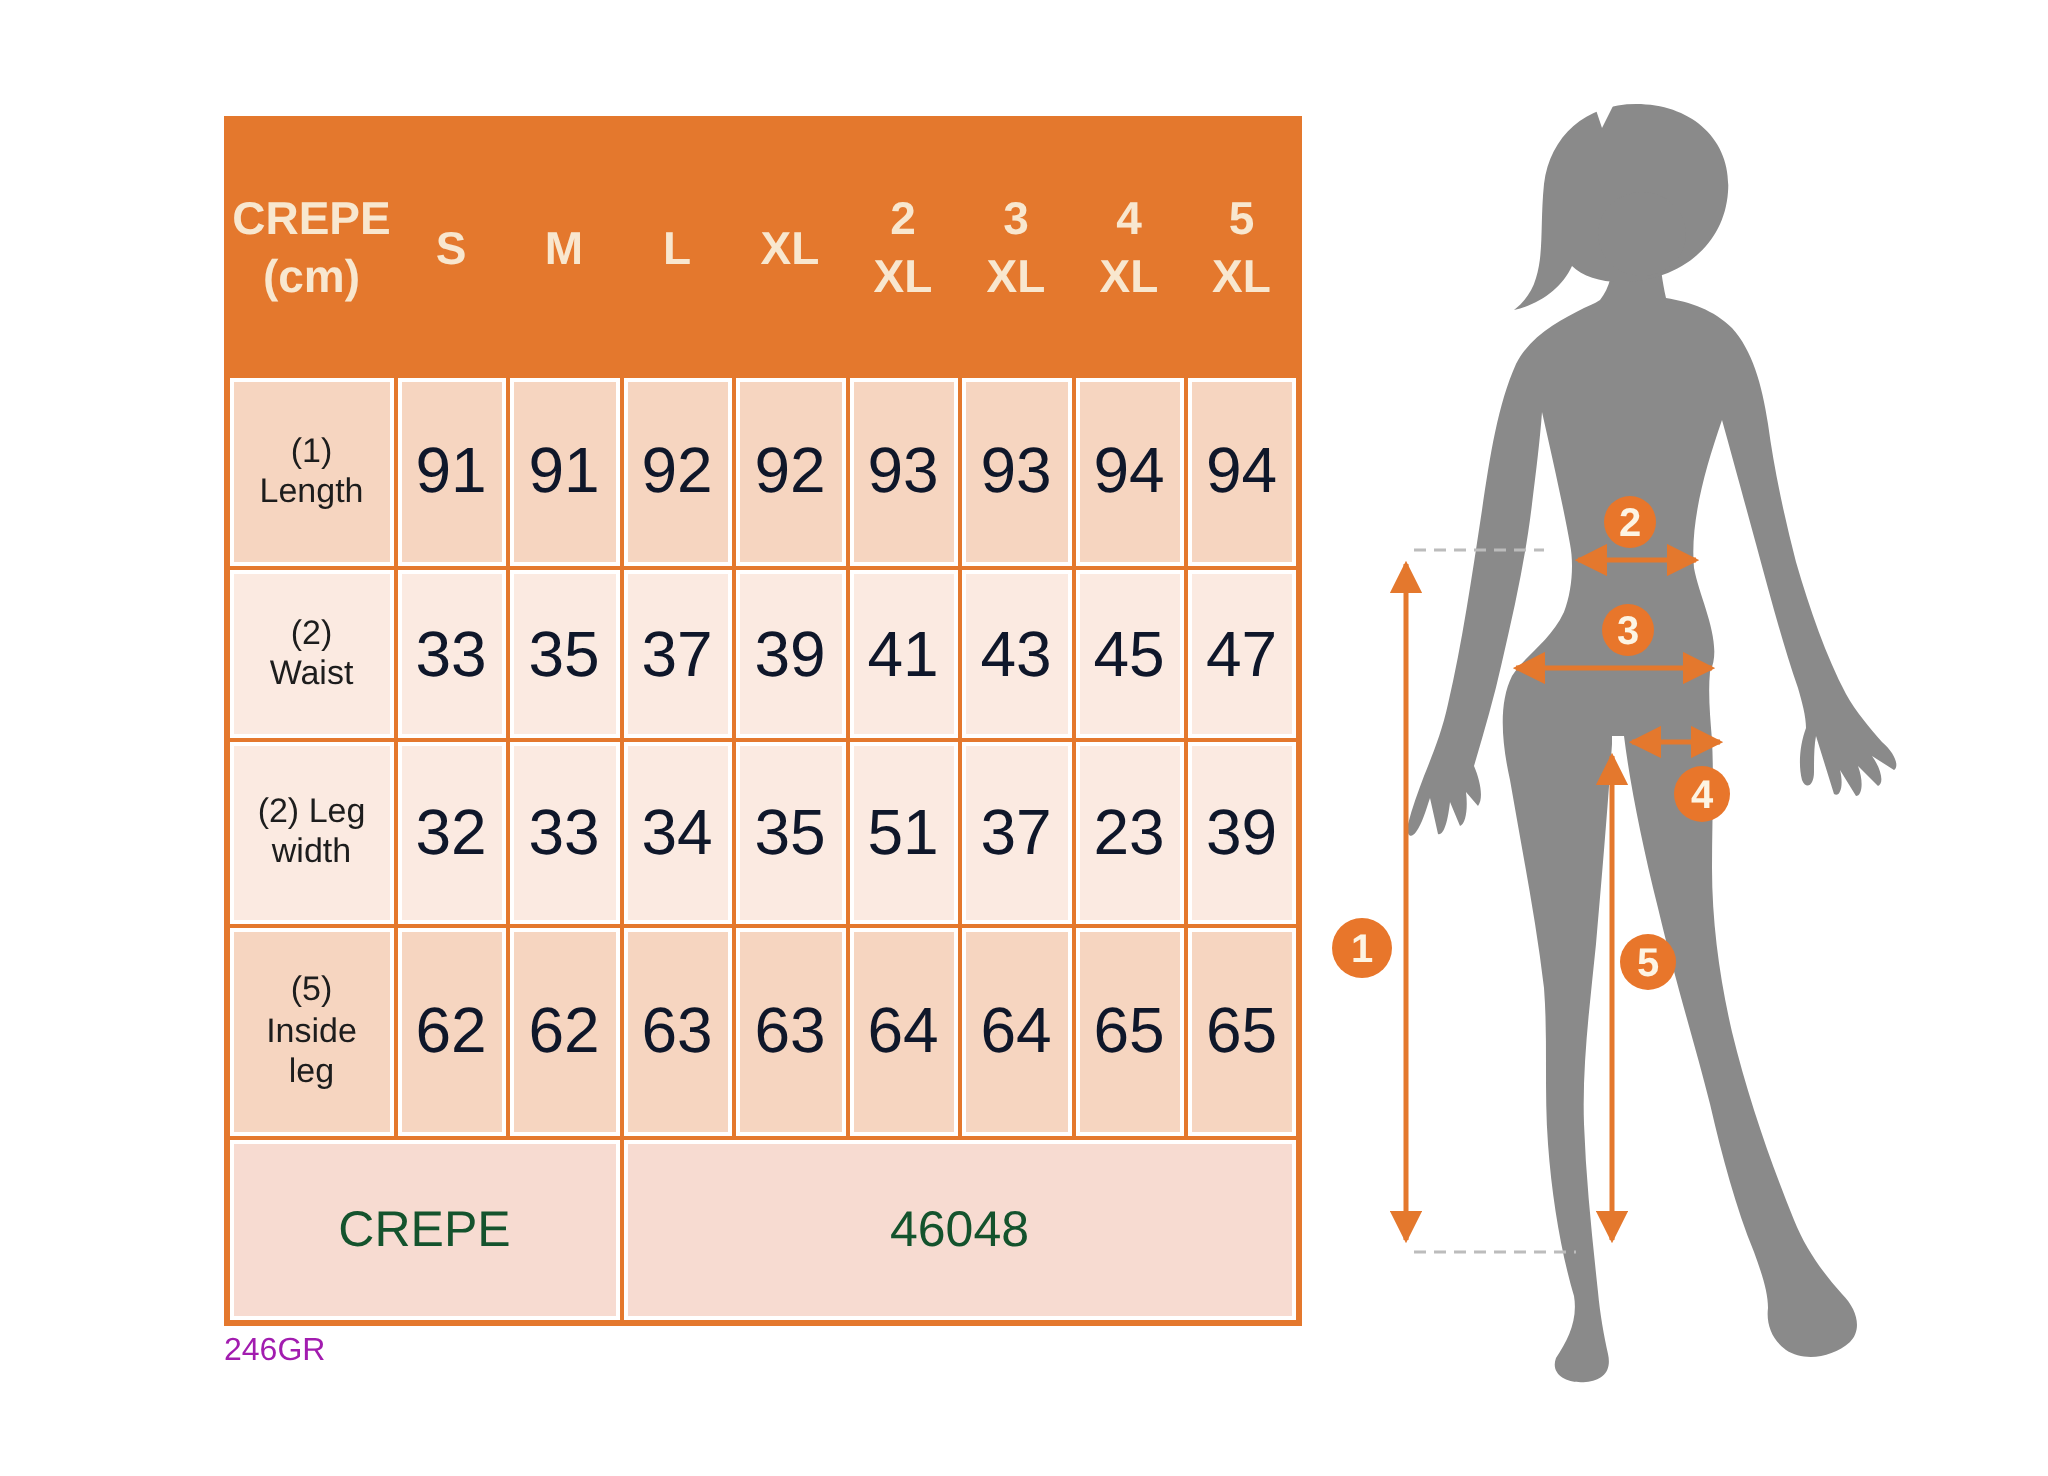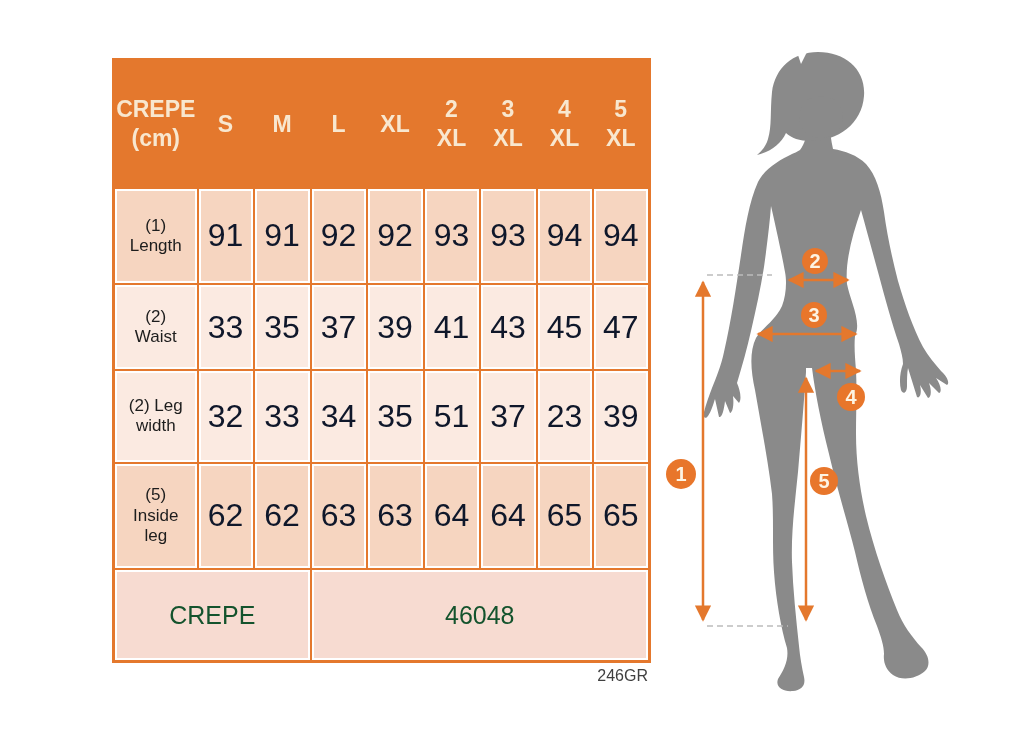--- a/index.html
+++ b/index.html
@@ -27,21 +27,21 @@
   .lbl { font-size:17px; color:#1d1d1d; white-space:pre-line; line-height:1.2; }
   .val { font-size:32px; color:#0f172a; }
   .info-val { font-size:25px; color:#14532d; }
   tr.r-head  { height:100px; }
   tr.r-1 { height:75px; } tr.r-2 { height:67px; } tr.r-3 { height:68px; }
   tr.r-4 { height:72px; } tr.r-5 { height:83px; }
   tr.r-f1 { height:68px; } tr.r-f2 { height:72px; }
   
   .product-code {
     position:absolute; left:112px; top:667px; width:536px;
-    text-align:right; font-size:16px; color:#404040;
+    text-align:left; font-size:16px; color:#a21caf;
   }
   
   svg.diagram { position:absolute; left:650px; top:30px; }
   .sil { fill:#8a8a8a; }
   .meas { stroke:#e4782d; stroke-width:2.5; fill:none; }
   .guide { stroke:#bcbcbc; stroke-width:1.6; stroke-dasharray:6 4; fill:none; }
   .badge { fill:#e8762b; }
   .badge-num {
     fill:#fdf4e3; font-family:"Liberation Sans", sans-serif;
     font-weight:bold; font-size:20px; text-anchor:middle;

